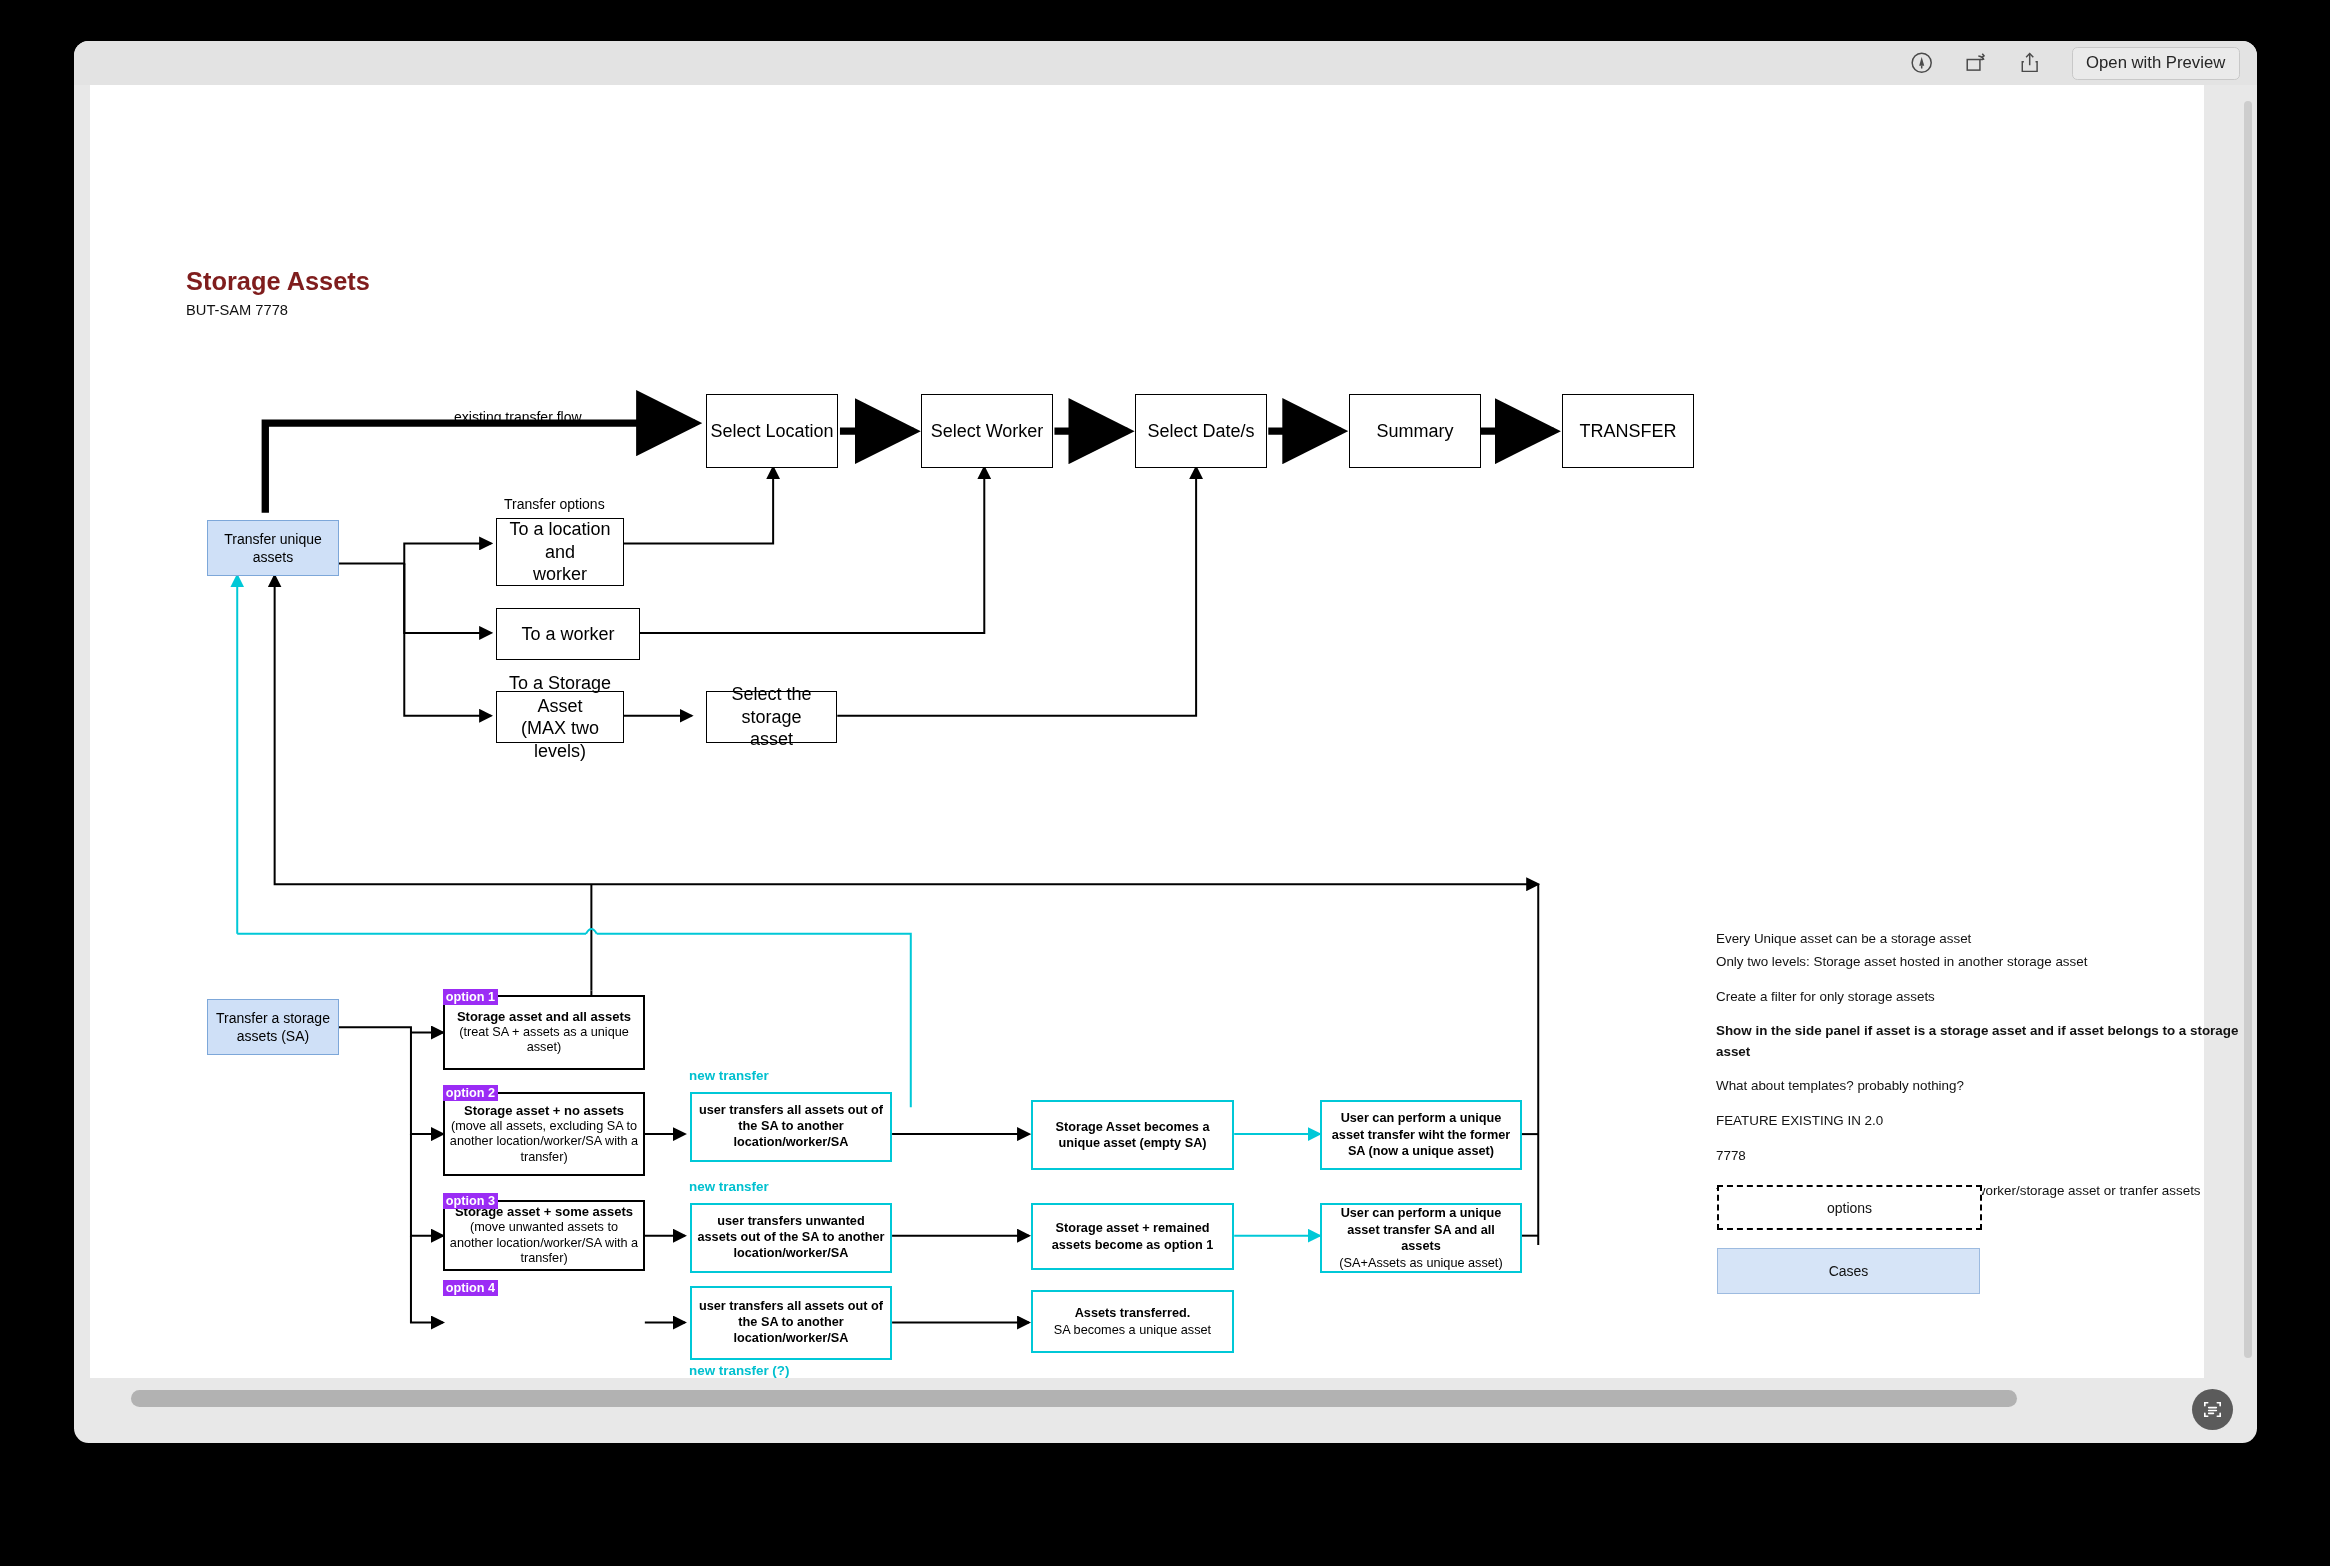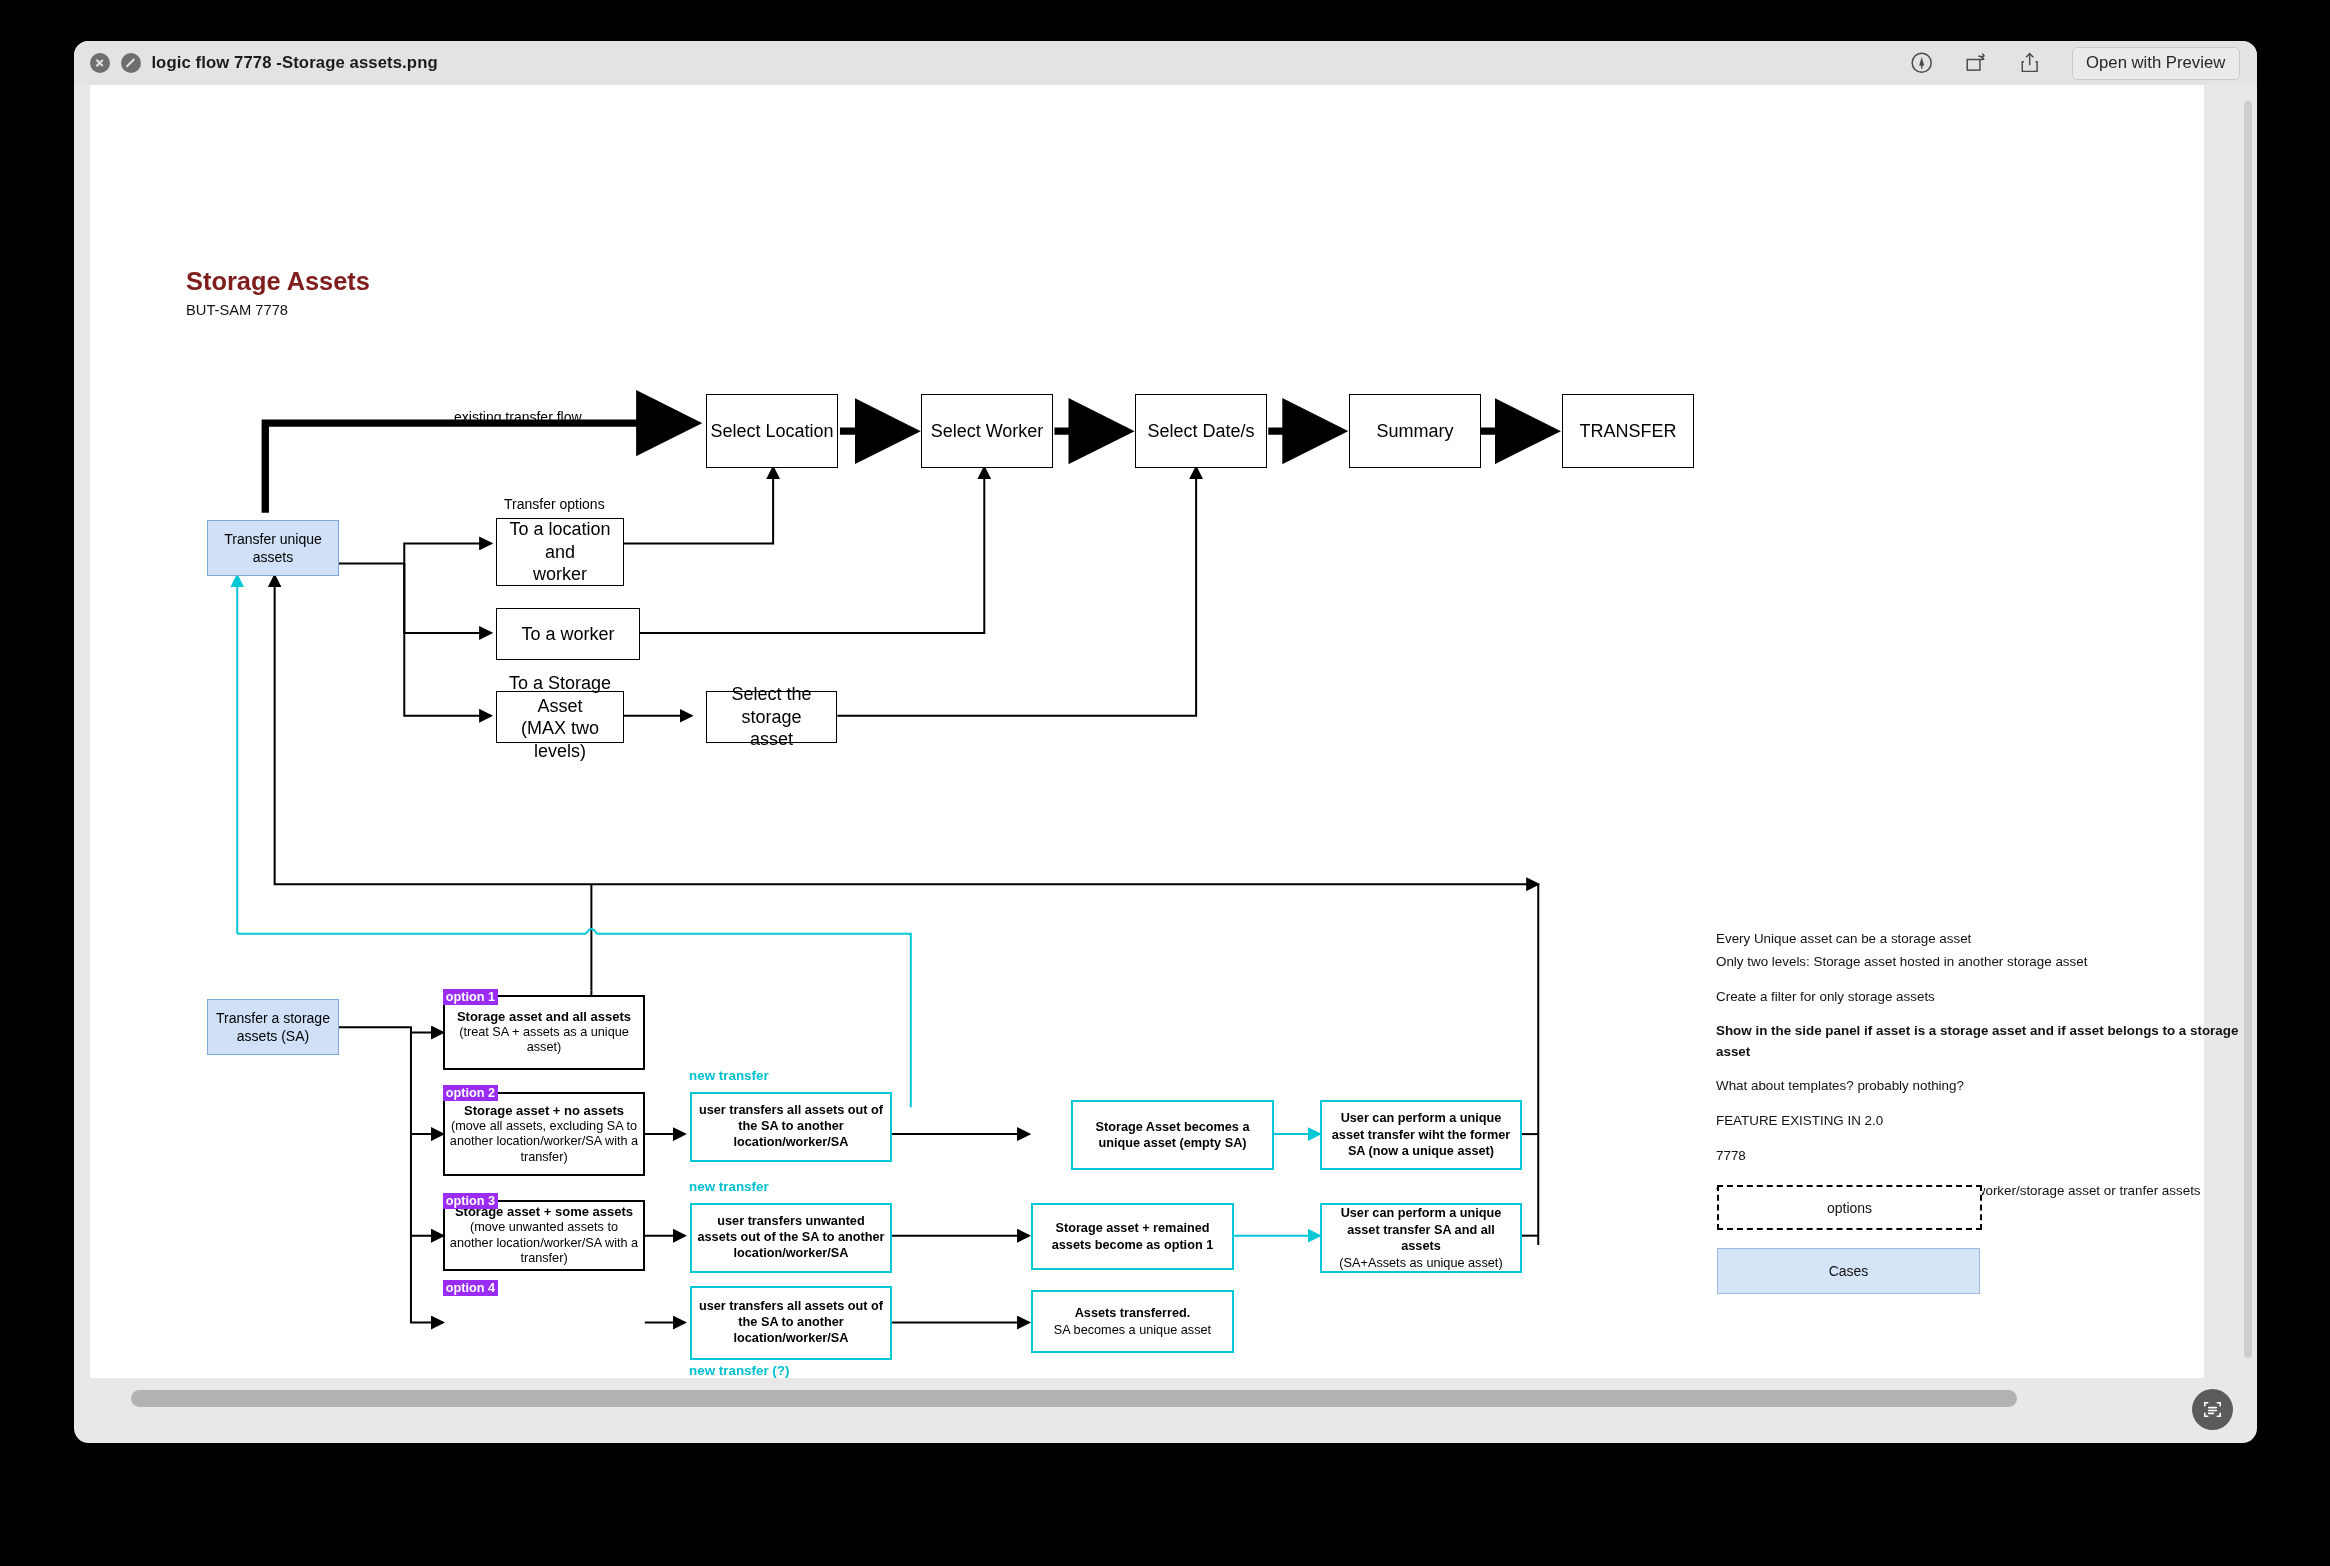--- a/index.html
+++ b/index.html
@@ -61,25 +61,20 @@
               background:#fff;display:flex;align-items:center;justify-content:center;font-size:14px;color:#111;}
   .legend-case{position:absolute;left:1627px;top:1163px;width:261px;height:44px;border:0.7px solid #9dbbe0;
                background:#d6e4f7;display:flex;align-items:center;justify-content:center;font-size:14px;color:#111;}
 </style>
 </head>
 <body>
 
 <div class="window">
 
   <div class="titlebar">
-    <div class="tb-left">
-      <span class="circ x"></span>
-      <span class="circ slash"></span>
-      <span class="tb-title">logic flow 7778 -Storage assets.png</span>
-    </div>
     <div class="tb-right">
       <span>
         <svg class="ic" viewBox="0 0 24 24" fill="none" stroke="currentColor" stroke-width="1.4">
           <circle cx="12" cy="12" r="9"></circle>
             <path d="M12 6.5 L9.6 15 h4.8 Z" fill="currentColor" stroke="none"></path>
           <path d="M12 15 v2.6"></path>
         </svg>
       </span>
       <span>
         <svg class="ic" viewBox="0 0 24 24" fill="none" stroke="currentColor" stroke-width="1.4">
@@ -258,21 +253,21 @@
       <div class="node n-cy" style="left:600px;top:1007px;width:202px;height:70px;">
         <span>user transfers all assets out of the SA to another location/worker/SA</span>
         </div>
       <div class="node n-cy" style="left:600px;top:1118px;width:202px;height:70px;">
         <span>user transfers unwanted  assets out of the SA to another location/worker/SA</span>
         </div>
       <div class="node n-cy" style="left:600px;top:1201px;width:202px;height:74px;">
         <span>user transfers all assets out of the SA to another location/worker/SA</span>
         </div>
 
-      <div class="node n-cy2" style="left:941px;top:1015px;width:203px;height:70px;margin-left:40px;">
+      <div class="node n-cy2" style="left:941px;top:1015px;width:203px;height:70px;">
         <b>Storage Asset becomes a unique asset (empty SA)</b>
         </div>
       <div class="node n-cy2" style="left:941px;top:1118px;width:203px;height:67px;">
         <b>Storage asset + remained assets become as option 1</b>
         </div>
       <div class="node n-cy2" style="left:941px;top:1205px;width:203px;height:63px;">
         <b>Assets transferred.</b>
         <span>SA becomes a unique asset</span>
         </div>
 

